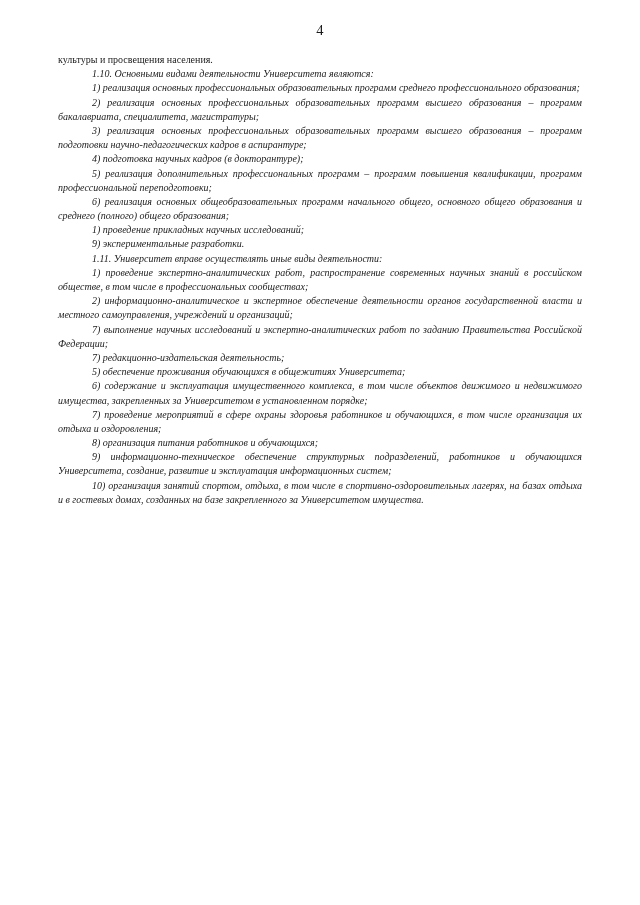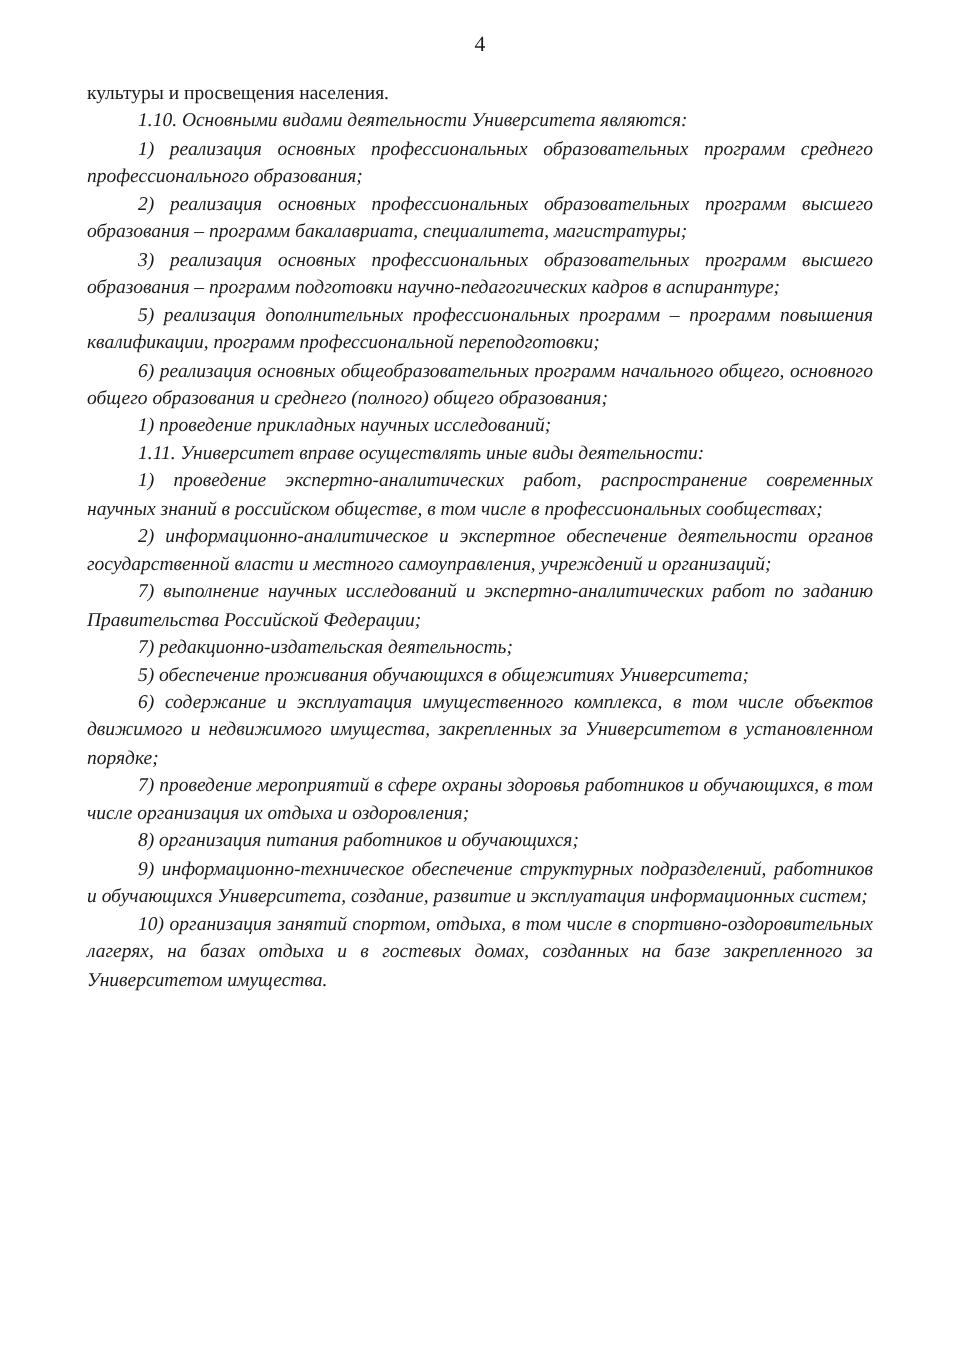--- a/index.html
+++ b/index.html
@@ -22,21 +22,21 @@
     background: #ffffff;
   }
   .page-number {
     text-align: center;
     font-size: 14.5px;
     margin: 0 0 14px 0;
     letter-spacing: 0.2px;
   }
   .body-text p {
     margin: 0;
-    font-size: 13px;
+    font-size: 10px;
     line-height: 1.42;
     text-align: justify;
     text-justify: inter-word;
     hyphens: none;
   }
   .body-text p.indent {
     text-indent: 34px;
     font-style: italic;
   }
   .body-text p.noindent {
@@ -49,23 +49,25 @@
 <div class="page">
 
   <div class="page-number">4</div>
 
   <div class="body-text">
     <p class="noindent">культуры и просвещения населения.</p>
     <p class="indent">1.10. Основными видами деятельности Университета являются:</p>
     <p class="indent">1) реализация основных профессиональных образовательных программ среднего профессионального образования;</p>
     <p class="indent">2) реализация основных профессиональных образовательных программ высшего образования – программ бакалавриата, специалитета, магистратуры;</p>
     <p class="indent">3) реализация основных профессиональных образовательных программ высшего образования – программ подготовки научно-педагогических кадров в аспирантуре;</p>
+    <p class="indent">4) подготовка научных кадров (в докторантуре);</p>
     <p class="indent">5) реализация дополнительных профессиональных программ – программ повышения квалификации, программ профессиональной переподготовки;</p>
     <p class="indent">6) реализация основных общеобразовательных программ начального общего, основного общего образования и среднего (полного) общего образования;</p>
     <p class="indent">1)  проведение прикладных научных исследований;</p>
+    <p class="indent">9)  экспериментальные разработки.</p>
     <p class="indent">1.11. Университет вправе осуществлять иные виды деятельности:</p>
     <p class="indent">1) проведение экспертно-аналитических работ, распространение современных научных знаний в российском обществе, в том числе в профессиональных сообществах;</p>
     <p class="indent">2) информационно-аналитическое и экспертное обеспечение деятельности органов государственной власти и местного самоуправления, учреждений и организаций;</p>
     <p class="indent">7) выполнение научных исследований и экспертно-аналитических работ по заданию Правительства Российской Федерации;</p>
     <p class="indent">7) редакционно-издательская деятельность;</p>
     <p class="indent">5) обеспечение проживания обучающихся в общежитиях Университета;</p>
     <p class="indent">6) содержание и эксплуатация имущественного комплекса, в том числе объектов движимого и недвижимого имущества, закрепленных за Университетом в установленном порядке;</p>
     <p class="indent">7) проведение мероприятий в сфере охраны здоровья работников и обучающихся, в том числе организация их отдыха и оздоровления;</p>
     <p class="indent">8) организация питания работников и обучающихся;</p>
     <p class="indent">9) информационно-техническое обеспечение структурных подразделений, работников и обучающихся Университета, создание, развитие и эксплуатация информационных систем;</p>

